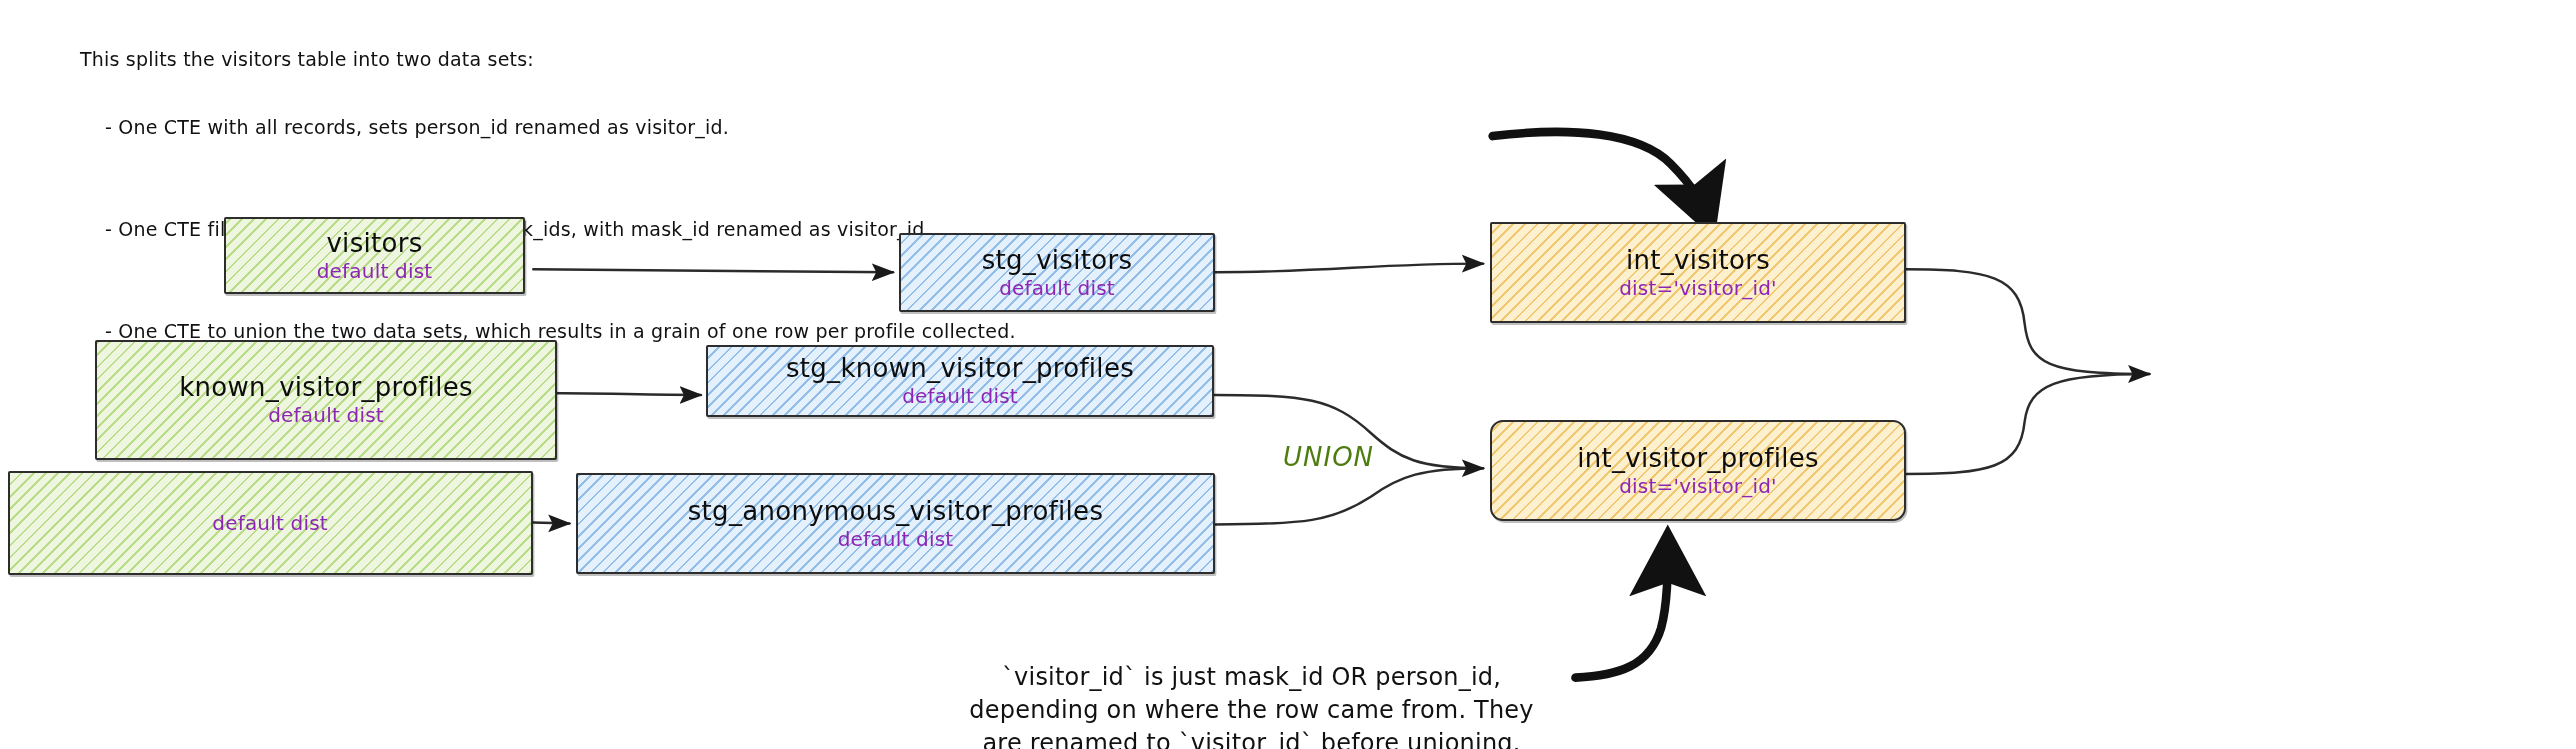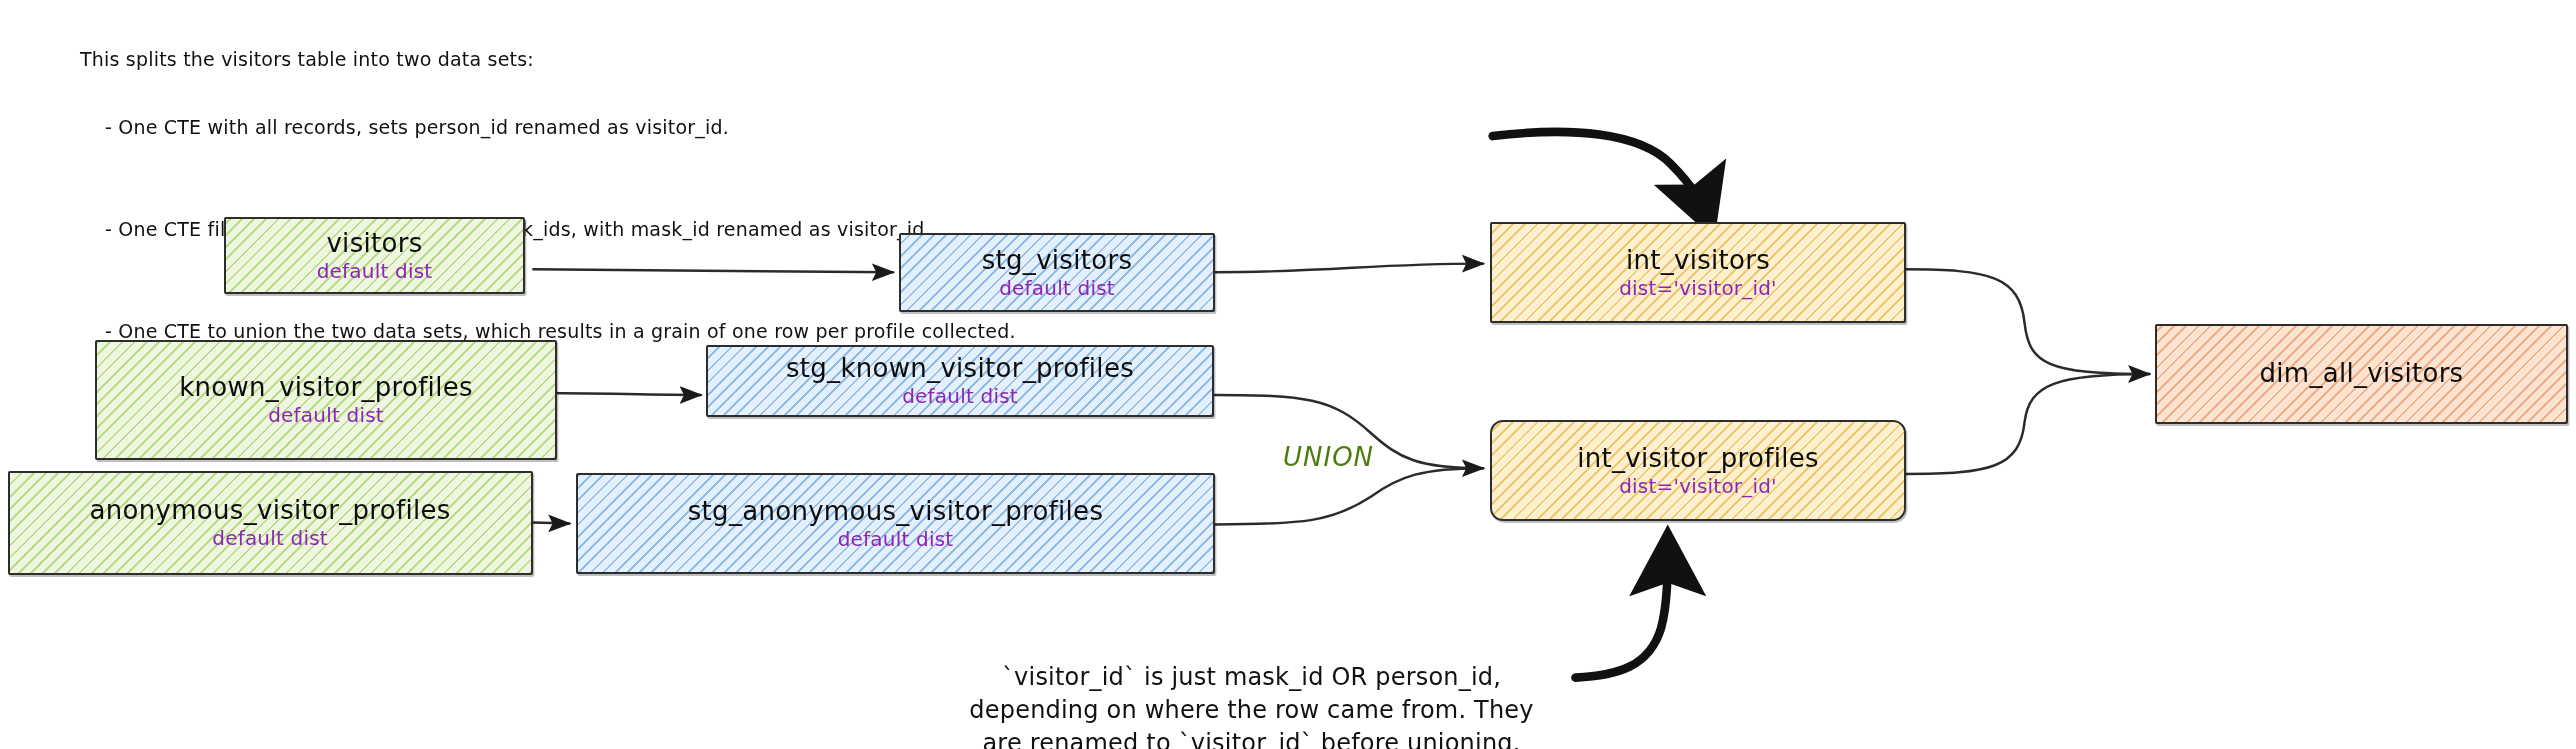--- a/index.html
+++ b/index.html
@@ -193,21 +193,20 @@
     <span class="title">visitors</span>
     <span class="sub">default dist</span>
   </div>
 
   <div class="node fill-green" style="left:71px; top:340px; width:462px; height:120px;margin-left:24px;">
     <span class="title">known_visitor_profiles</span>
     <span class="sub">default dist</span>
   </div>
 
   <div class="node fill-green" style="left:7.6px; top:471px; width:525px; height:104px;">
-    <span class="title">anonymous_visitor_profiles</span>
     <span class="sub">default dist</span>
   </div>
 
   <div class="node fill-blue" style="left:899px; top:233px; width:316px; height:79px;">
     <span class="title">stg_visitors</span>
     <span class="sub">default dist</span>
   </div>
 
   <div class="node fill-blue" style="left:706px; top:345px; width:508px; height:72px;">
     <span class="title">stg_known_visitor_profiles</span>
@@ -222,18 +221,15 @@
   <div class="node fill-yellow" style="left:1490px; top:222px; width:416px; height:101px;">
     <span class="title">int_visitors</span>
     <span class="sub">dist='visitor_id'</span>
   </div>
 
   <div class="node fill-yellow" style="left:1490px; top:420px; width:416px; height:101px;border-radius:13px;">
     <span class="title">int_visitor_profiles</span>
     <span class="sub">dist='visitor_id'</span>
   </div>
 
-  <div class="node fill-orange" style="left:2155px; top:324px; width:413px; height:100px;">
-    <span class="title">dim_all_visitors</span>
-  </div>
 
 </div>
 
 
 </body></html>

